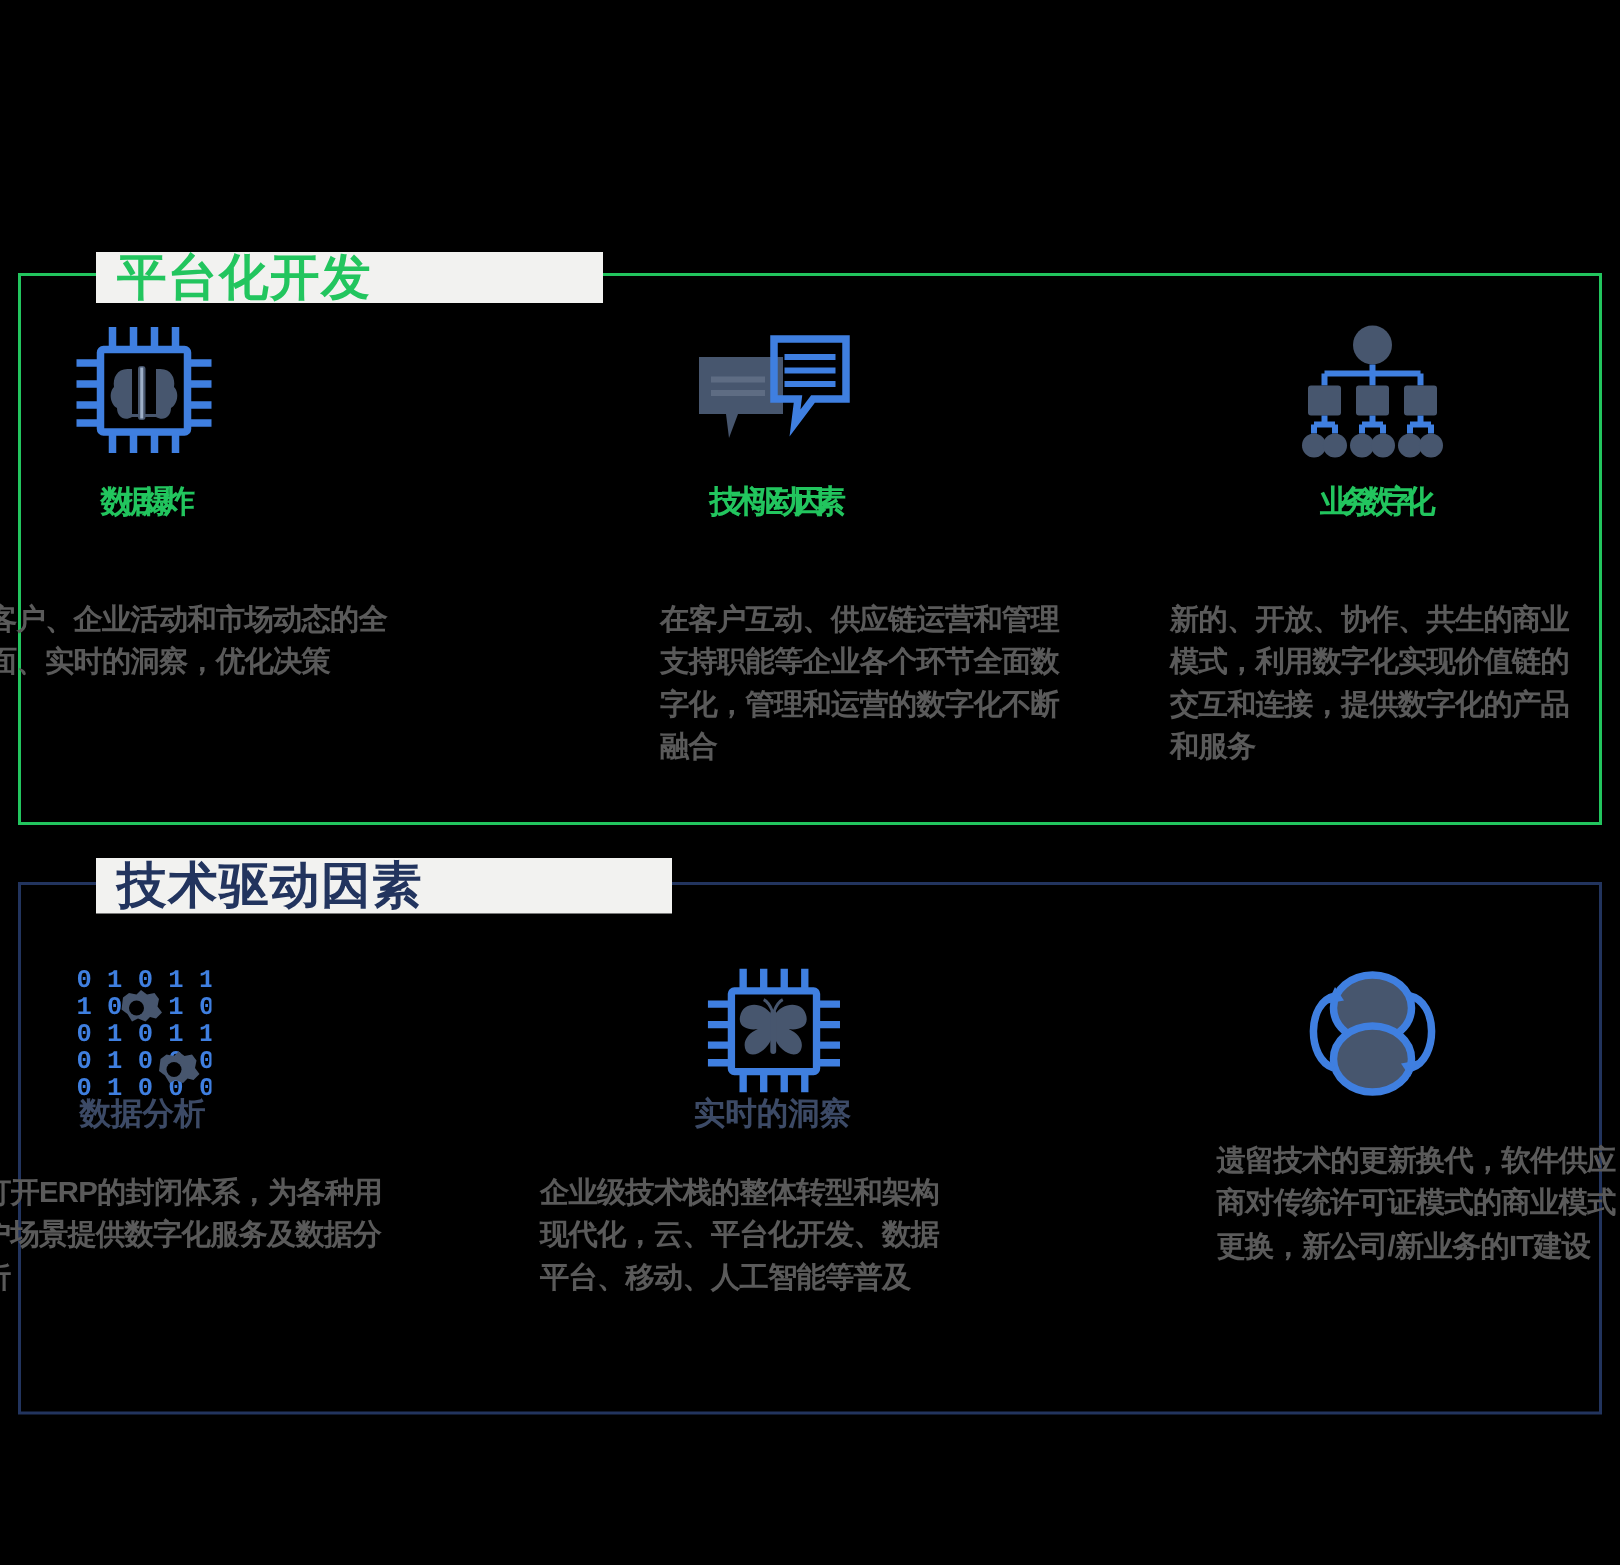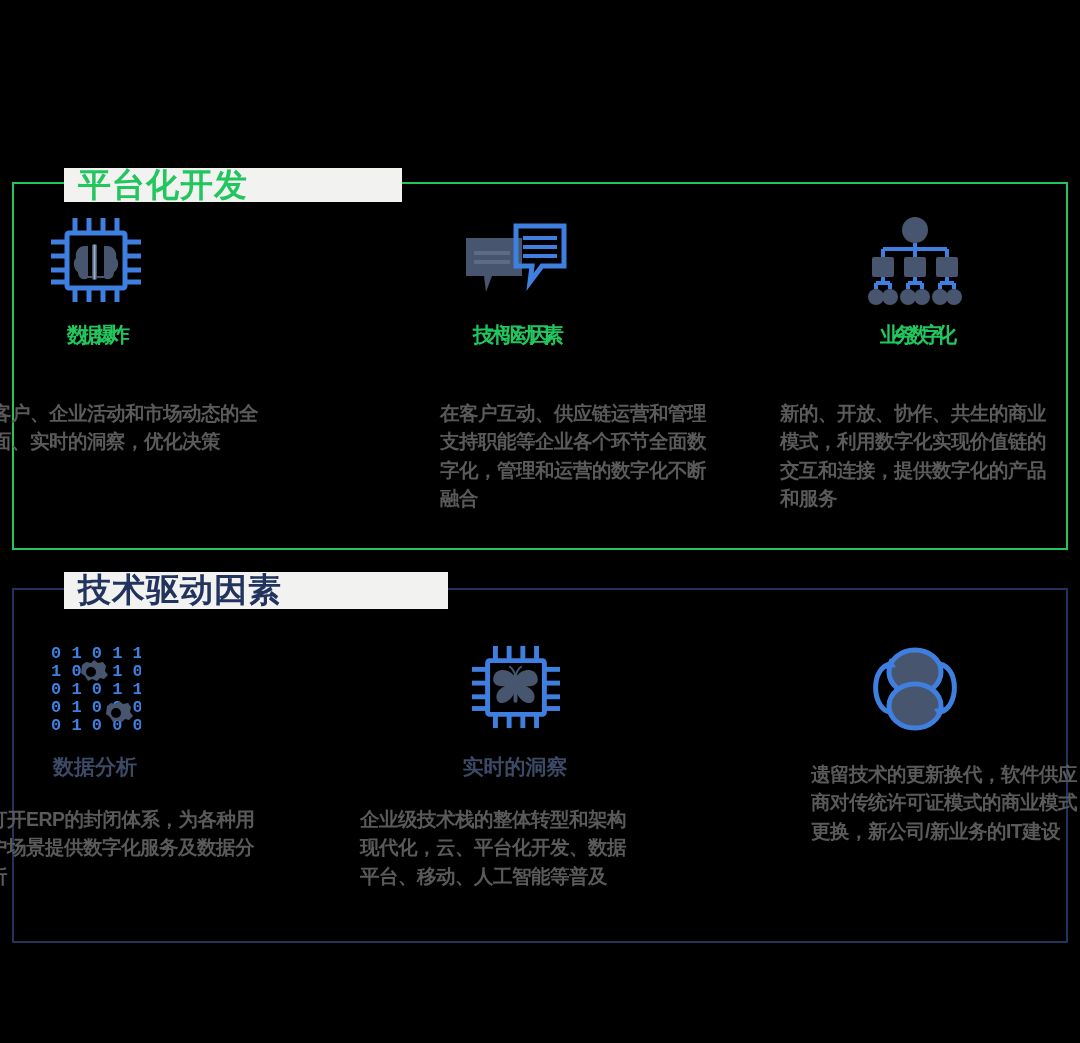--- a/index.html
+++ b/index.html
@@ -49,21 +49,21 @@
 
   
   #row-business{top:214px;}
   #row-business .icon-wrap{height:92px;}
   #row-business .card-title{margin-top:18px;}
   #row-business .card-body{margin-top:54px;}
   #row-business .col:nth-child(1) .card-body{margin-left:-8px;}
 
   
   #row-technology{top:640px;}
-  #row-technology .card-title{margin-top:24px;}
+  #row-technology .card-title{}
   #row-technology .card-body{margin-top:28px;}
   #row-technology .col:nth-child(1) .card-body{margin-left:-12px;}
 
   .b-align-1{align-self:flex-start;margin-left:44px;}
   .b-align-2{align-self:flex-start;margin-left:80px;}
   .b-align-3{align-self:flex-start;margin-left:60px;}
   .t-align-1{align-self:flex-start;margin-left:44px;}
   .t-align-2{align-self:flex-start;}
   .t-align-3{align-self:flex-start;margin-left:91px;}
 

